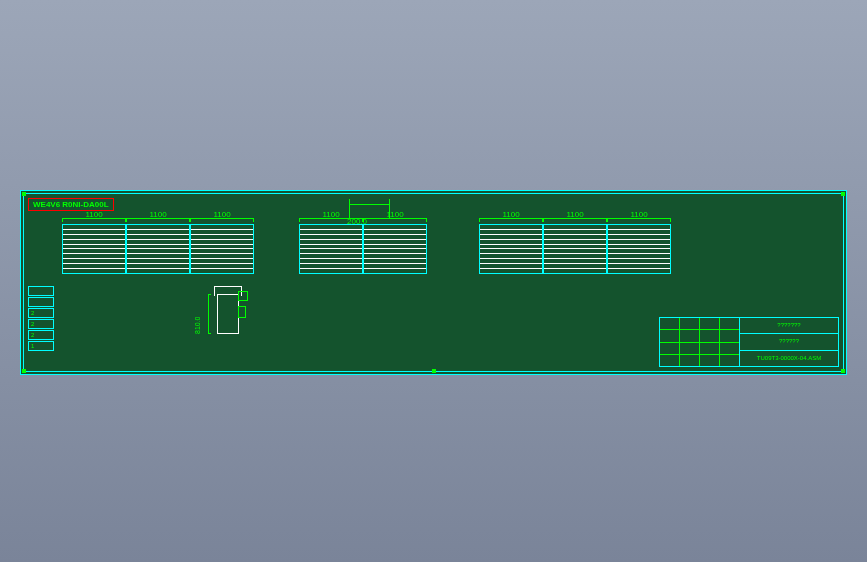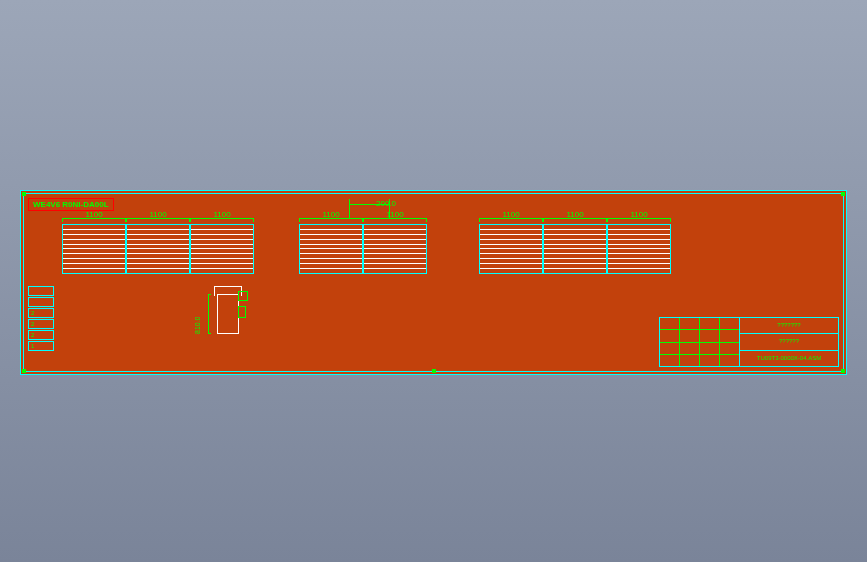--- a/index.html
+++ b/index.html
@@ -10,21 +10,21 @@
     font-family: Arial, sans-serif;
     position: relative;
     overflow: hidden;
   }
   .drawing-frame {
     position: absolute;
     left: 20px;
     top: 190px;
     width: 827px;
     height: 185px;
-    background: #c2410c;
+    background: #14532d;
     border: 1px solid #00ffff;
   }
   .inner-frame {
     position: absolute;
     left: 2px;
     top: 2px;
     right: 2px;
     bottom: 2px;
     border: 1px solid #00ffff;
   }
@@ -188,21 +188,21 @@
 <div class="drawing-frame">
   <div class="inner-frame">
     <div class="corner-mark" style="left:-2px; top:-2px;"></div>
     <div class="corner-mark" style="right:-2px; top:-2px;"></div>
     <div class="corner-mark" style="left:-2px; bottom:-2px;"></div>
     <div class="corner-mark" style="right:-2px; bottom:-2px;"></div>
     <div class="corner-mark" style="left:408px; bottom:-2px;"></div>
 
     <div class="title-box">WE4V6 R0NI-DA00L</div>
 
-    <div class="centerline" style="left:352px;">200.0</div>
+    <div class="centerline" style="left:323px;margin-top:18px;">200.0</div>
     <div class="centerline-mark" style="left:325px;"></div>
     <div class="centerline-mark" style="left:365px;"></div>
     <div style="position:absolute; left:325px; top:10px; width:40px; border-top:1px solid #00ff00;"></div>
 
     <div id="panels-container">
         <div class="panel-group" style="left: 38px;">
           <div class="dim-top" style="left: 12px; top: -14px;">1100</div>
           <div class="dim-bracket" style="left: 0px; width: 64px; top: -6px;"></div>
           <div class="panel" style="left: 0px; width: 64px;">
             <div class="hline"></div>

